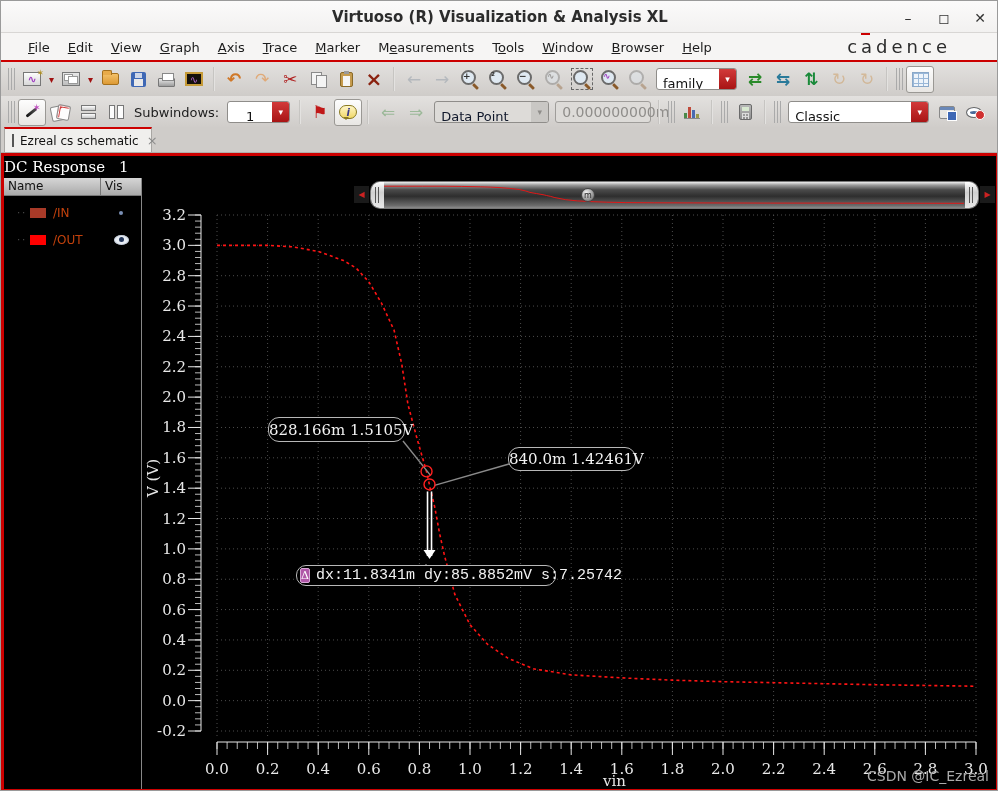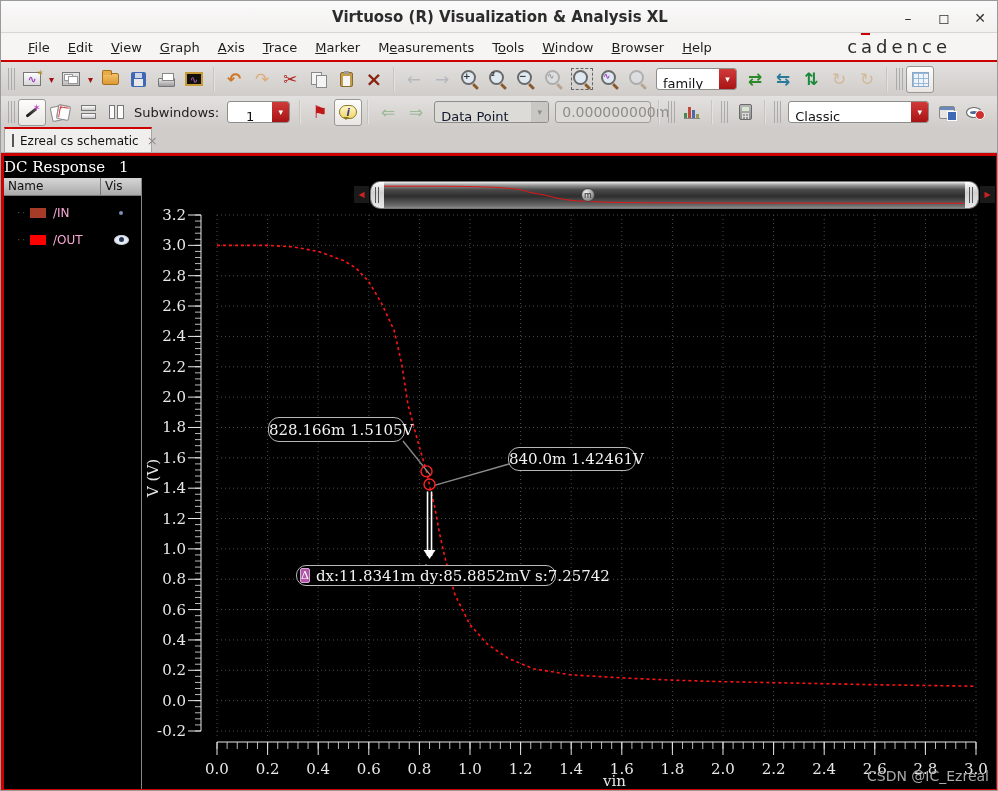--- a/index.html
+++ b/index.html
@@ -132,21 +132,21 @@
 
   
   .lpanel { position:absolute; left:3px; top:177px; width:138px; height:611px; background:#000;
             border-right:1px solid #888; }
   .lhead { display:flex; height:18px; background:linear-gradient(#d6d6d6,#aaa); border-bottom:1px solid #777; }
   .lhead .hname { flex:1; padding:1px 4px; font-size:12px; color:#111; border-right:1px solid #777; }
   .lhead .hvis { width:40px; padding:1px 4px; font-size:12px; color:#111; }
   .lrow { display:flex; align-items:center; height:21px; margin-top:6px; }
   .tree { color:#555; font-size:9px; width:26px; text-align:right; padding-right:3px; letter-spacing:2px; }
   .swatch { width:16px; height:10px; margin-right:7px; }
-  .tname { color:#f9a8d4; font-size:12px; flex:1; }
+  .tname { color:#c2410c; font-size:12px; flex:1; }
   .vis-cell { width:40px; display:flex; justify-content:center; }
   .vis-dot { width:4px; height:4px; border-radius:50%; background:#7a8fb5; }
   .vis-eye { width:15px; height:10px; border:1px solid #c8d0dc; border-radius:50%; background:#e8edf4; position:relative; }
   .vis-eye::before { content:""; position:absolute; left:4px; top:1.5px; width:5px; height:5px; border-radius:50%; background:#23365a; }
 
   
   .slider { position:absolute; left:353px; top:181px; width:641px; height:26px; }
   .sl-arrow { position:absolute; top:4px; width:15px; height:17px; background:#1a1a1a;
               color:#cc2222; font-size:8px; display:flex; align-items:center; justify-content:center; }
   .sl-bar { position:absolute; left:17px; right:17px; top:0; height:26px; border-radius:9px;
@@ -162,21 +162,21 @@
   
   .plot { position:absolute; left:141px; top:177px; }
   .callout { position:absolute; background:#000; border:1px solid #b8b8b8; border-radius:11px;
              color:#f2f2f2; font-family:"DejaVu Serif","Liberation Serif",serif; font-size:15px;
              display:flex; align-items:center; justify-content:flex-start; white-space:nowrap; }
   .co1 { left:267px; top:416px; width:137px; height:25px; }
   .co2 { left:507px; top:446px; width:128px; height:24px; }
   .cdelta { left:295px; top:564px; width:260px; height:21px; border-radius:10px; gap:6px; }
   .delta-sq { width:15px; height:15px; background:#b057a8; border:1px solid #d8a8d8; border-radius:2px;
               color:#fff; font-size:11px; display:flex; align-items:center; justify-content:center; margin-left:3px; }
-  .cdelta .dtext { margin-right:6px; }
+  .cdelta .dtext { margin-right:6px;font-family:Liberation Mono, monospace; }
   .notch { position:absolute; left:419px; top:557px; width:0; height:0;
            border:6px solid transparent; border-bottom:7px solid #c8c8c8; }
 
   .watermark { position:absolute; right:8px; bottom:6px; color:#aaa; font-size:14px;
                font-family:"DejaVu Sans","Liberation Sans",sans-serif; }
 </style>
 </head>
 <body>
 
 <div class="titlebar">

